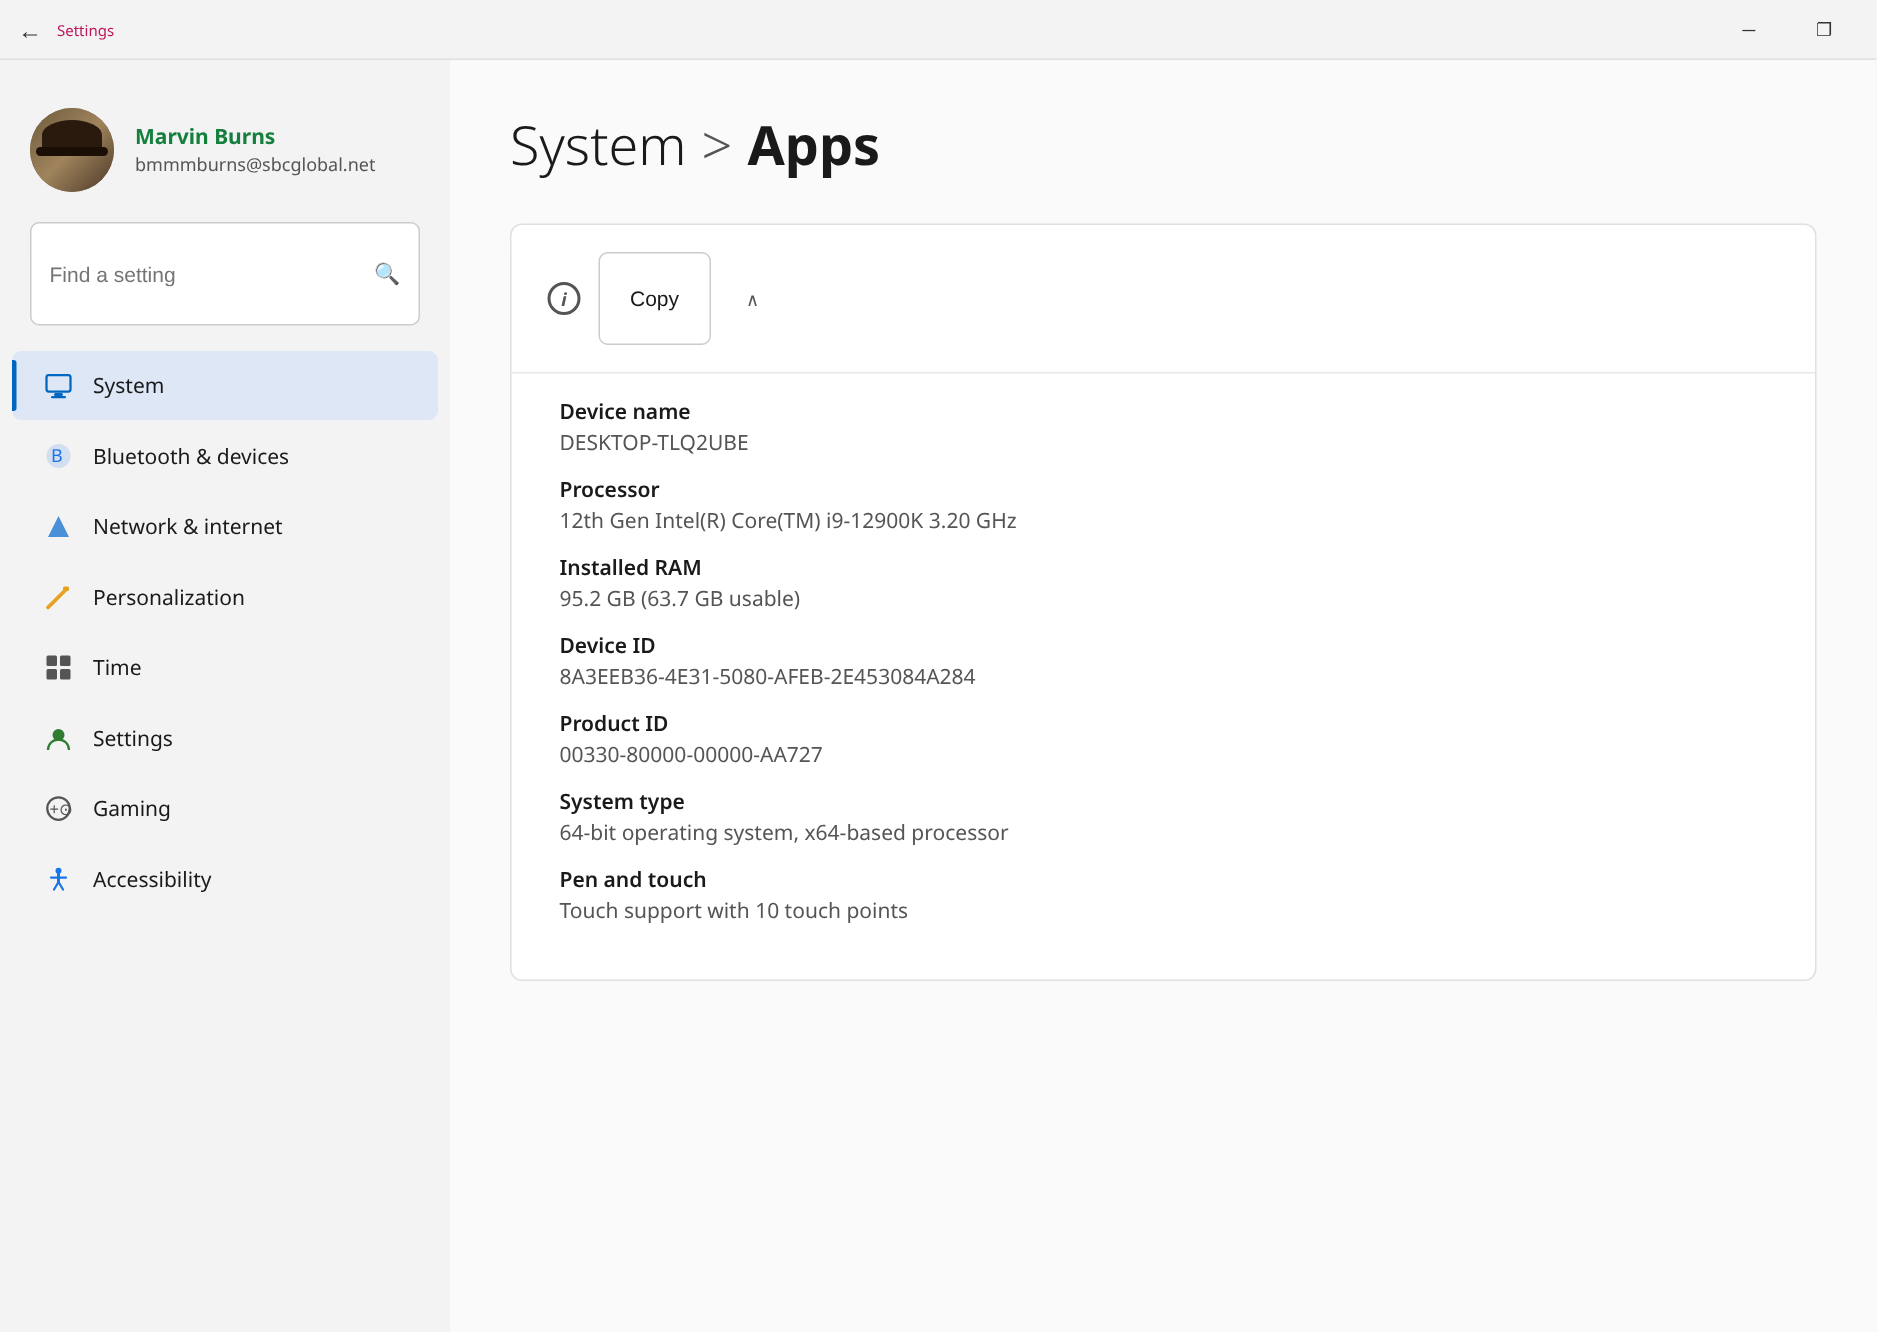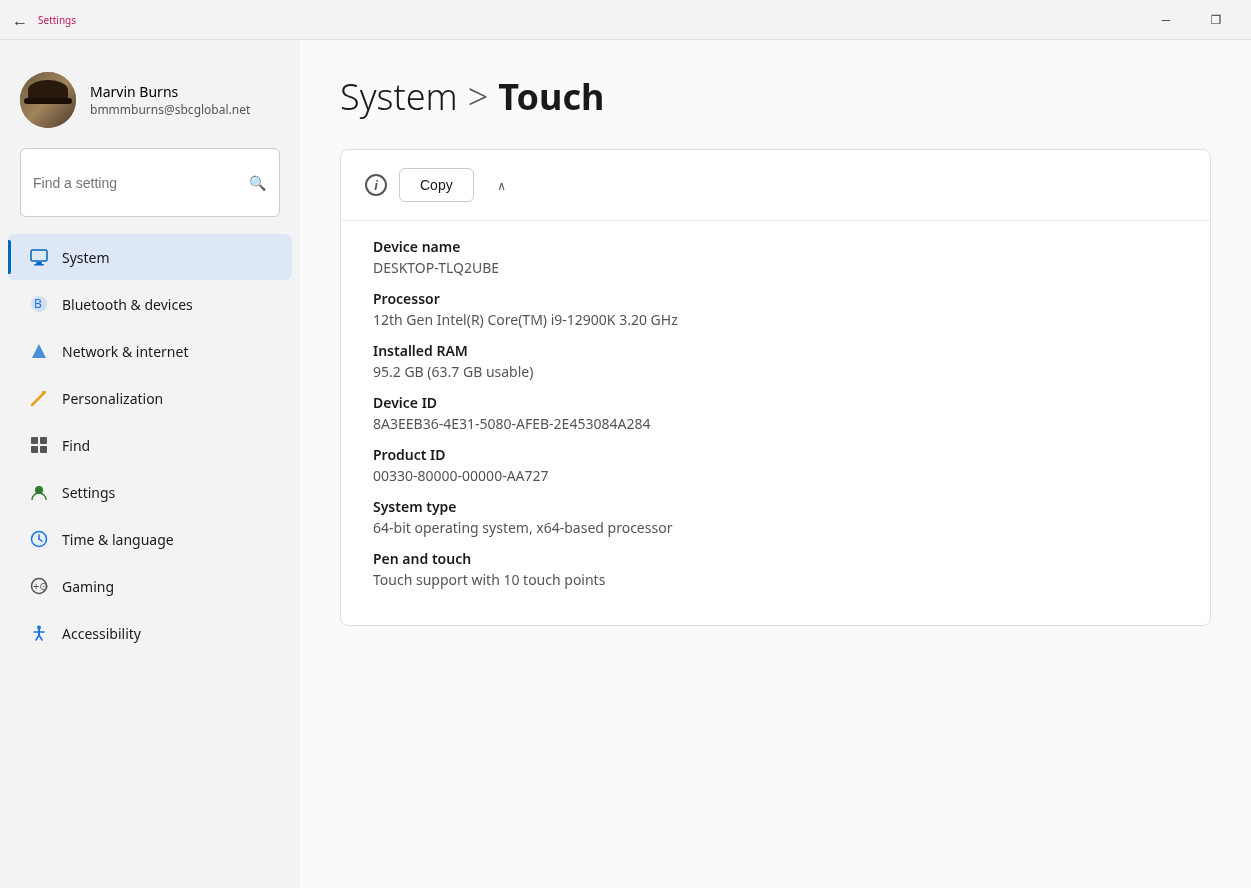--- a/index.html
+++ b/index.html
@@ -99,23 +99,23 @@
       top: 26px;
       left: 50%;
       transform: translateX(-50%);
       width: 48px;
       height: 6px;
       background: #1a0e06;
       border-radius: 3px;
     }
     .user-info { display: flex; flex-direction: column; }
     .user-name {
-      font-weight: 400;
-      font-size: 14px;
-      color: #000000;
+      font-weight: 700;
+      font-size: 14px;
+      color: #15803d;
     }
     .user-email {
       font-size: 12px;
       color: #555;
     }
 
     
     .search-container {
       padding: 0 20px 16px;
     }
@@ -222,21 +222,21 @@
       font-weight: bold;
       flex-shrink: 0;
     }
     .specs-header-title {
       flex: 1;
       font-size: 15px;
       font-weight: 600;
       color: #1a1a1a;
     }
     .copy-btn {
-      padding: 8px 20px;
+      padding: 22px 20px;
       border: 1px solid #ccc;
       border-radius: 6px;
       background: #fff;
       font-size: 14px;
       cursor: pointer;
       color: #1a1a1a;
     }
     .chevron-btn {
       width: 32px;
       height: 32px;
@@ -338,40 +338,30 @@
         </div>
         <div class="nav-item">
           <span class="nav-icon">
             <svg width="18" height="18" viewBox="0 0 18 18">
               <rect x="1" y="1" width="7" height="7" rx="1" fill="#555"></rect>
               <rect x="10" y="1" width="7" height="7" rx="1" fill="#555"></rect>
               <rect x="1" y="10" width="7" height="7" rx="1" fill="#555"></rect>
               <rect x="10" y="10" width="7" height="7" rx="1" fill="#555"></rect>
             </svg>
           </span>
-          <span class="nav-label">Find</span>
+          <span class="nav-label">Time</span>
         </div>
         <div class="nav-item">
           <span class="nav-icon">
             <svg width="18" height="18" viewBox="0 0 18 18">
               <circle cx="9" cy="7" r="4" fill="#2e7d32"></circle>
               <path d="M2 17c0-4 3.134-7 7-7s7 3 7 7" stroke="#2e7d32" stroke-width="1.5" fill="none"></path>
             </svg>
           </span>
           <span class="nav-label">Settings</span>
-        </div>
-        <div class="nav-item">
-          <span class="nav-icon">
-            <svg width="18" height="18" viewBox="0 0 18 18">
-              <circle cx="9" cy="9" r="7.5" stroke="#1a73e8" stroke-width="1.5" fill="#e8f0fe"></circle>
-              <line x1="9" y1="5" x2="9" y2="9" stroke="#1a73e8" stroke-width="1.5" stroke-linecap="round"></line>
-              <line x1="9" y1="9" x2="12" y2="11" stroke="#1a73e8" stroke-width="1.5" stroke-linecap="round"></line>
-            </svg>
-          </span>
-          <span class="nav-label">Time &amp; language</span>
         </div>
         <div class="nav-item">
           <span class="nav-icon">
             <svg width="18" height="18" viewBox="0 0 18 18">
               <circle cx="9" cy="9" r="7.5" stroke="#555" stroke-width="1.5" fill="none"></circle>
               <text x="3" y="13" font-size="11" fill="#555">+⊙</text>
             </svg>
           </span>
           <span class="nav-label">Gaming</span>
         </div>
@@ -388,21 +378,21 @@
           <span class="nav-label">Accessibility</span>
         </div>
       </div>
   </div>
 
   <div class="content">
 
     <h1 class="page-title">
       <span style="font-weight:300;">System</span>
       <span style="font-weight:300; color:#555;">&gt;</span>
-      <span class="breadcrumb-current">Touch</span>
+      <span class="breadcrumb-current">Apps</span>
     </h1>
 
     <div class="specs-card">
       <div class="specs-header">
         <div class="specs-header-icon">i</div>
         <button class="copy-btn">Copy</button>
         <div class="chevron-btn">∧</div>
       </div>
       <div class="specs-body" id="specs-body">
           <div class="spec-row">

